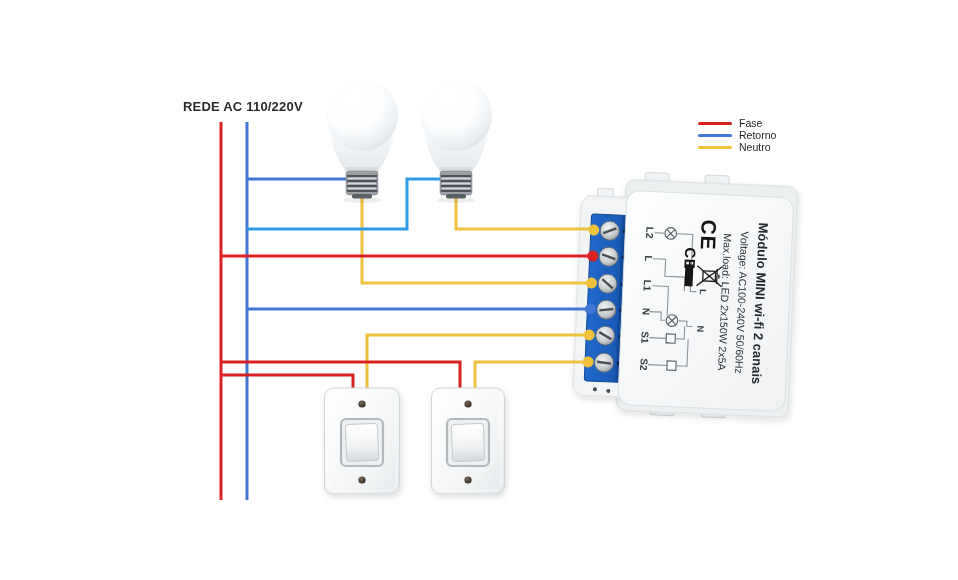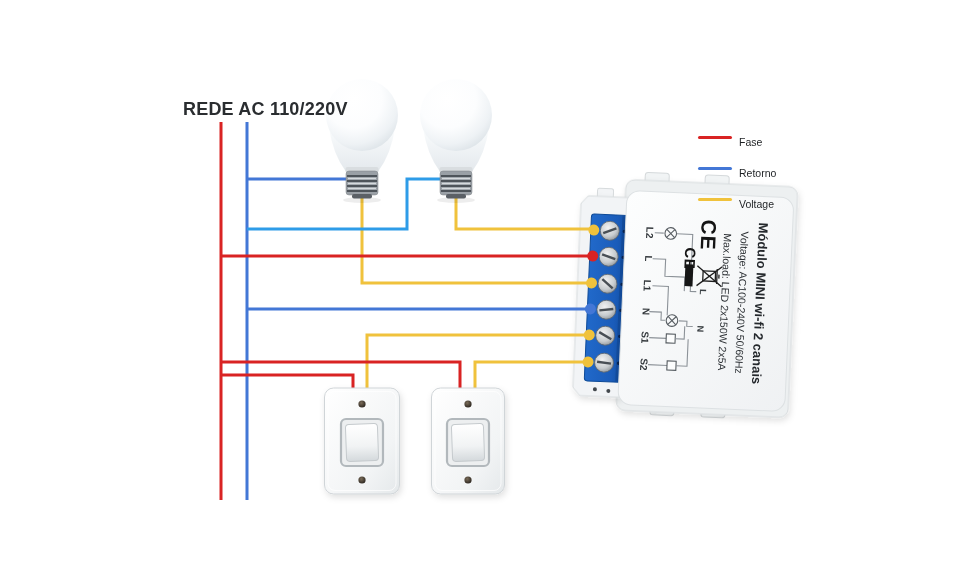--- a/index.html
+++ b/index.html
@@ -2,25 +2,25 @@
 <html><head>
 <meta charset="utf-8">
 <style>
   html,body{margin:0;padding:0;background:#ffffff;}
   .canvas{
     position:relative;width:958px;height:580px;background:#ffffff;overflow:hidden;
     font-family:"Liberation Sans",sans-serif;
   }
   .scene{position:absolute;left:0;top:0;width:958px;height:580px;}
   .supply-label{
-    position:absolute;left:183px;top:99px;font-size:18px;font-weight:700;
+    position:absolute;left:183px;top:99px;font-size:13px;font-weight:700;
     color:#2a2d30;letter-spacing:.2px;white-space:nowrap;
   }
   .legend{position:absolute;left:698px;top:117px;}
-  .legend-row{display:flex;align-items:flex-start;height:12px;margin-top:19px;}
+  .legend-row{display:flex;align-items:center;height:12px;}
   .legend-swatch{width:34px;height:3px;border-radius:1.5px;margin-right:7px;flex:none;}
   .legend-label{font-size:10.5px;color:#1e2124;line-height:12px;white-space:nowrap;}
   svg text{font-family:"Liberation Sans",sans-serif;}
 </style>
 </head>
 <body>
 
 <div class="canvas">
 
   <svg class="scene" viewBox="0 0 958 580">
@@ -253,17 +253,17 @@
     <div class="legend-row">
       <span class="legend-swatch" style="background: rgb(217, 35, 35);"></span>
       <span class="legend-label">Fase</span>
     </div>
     <div class="legend-row">
       <span class="legend-swatch" style="background: rgb(67, 119, 214);"></span>
       <span class="legend-label">Retorno</span>
     </div>
     <div class="legend-row">
       <span class="legend-swatch" style="background: rgb(240, 194, 60);"></span>
-      <span class="legend-label">Voltage</span>
+      <span class="legend-label">Neutro</span>
     </div>
   </div>
 
 </div>
 
 </body></html>

